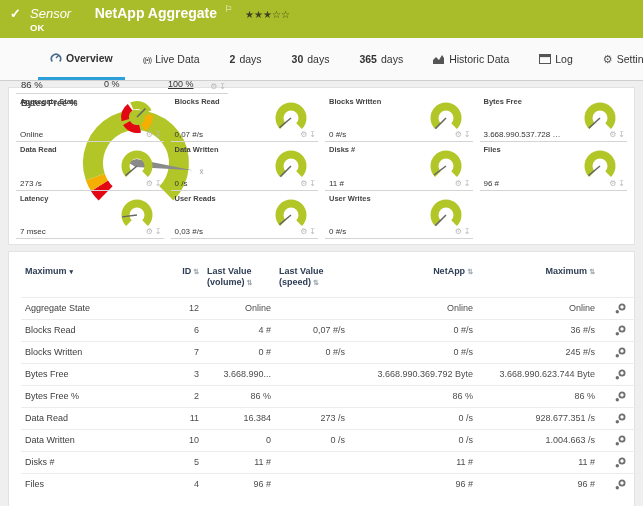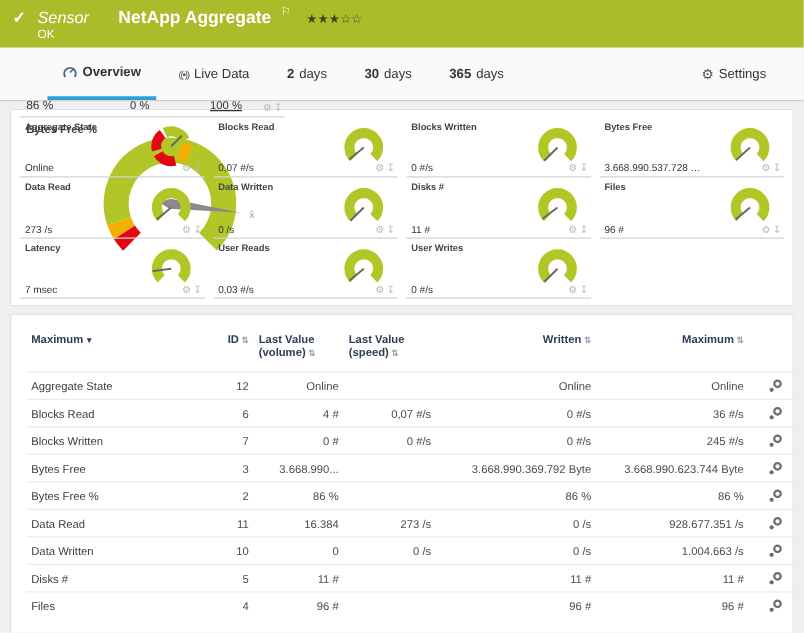--- a/index.html
+++ b/index.html
@@ -7,21 +7,21 @@
     font-family:"Liberation Sans", sans-serif; }
 
   
   .topbar { height:38px; background:#a9bc29; color:#fff; position:relative; }
   .topbar .check { position:absolute; left:10px; top:6px; font-size:13px; font-weight:bold; }
   .topbar .line1 { position:absolute; left:30px; top:4px; white-space:nowrap; }
   .topbar .sensor-word { font-style:italic; font-size:13px; margin-right:5px; }
   .topbar .sensor-title { font-weight:bold; font-size:14px;padding-left:14px; }
   .topbar .flag { font-size:9px; vertical-align:super; margin-left:3px; }
   .topbar .stars { font-size:10px; color:#3f4222; margin-left:8px; letter-spacing:0px; }
-  .topbar .status { position:absolute; left:30px; top:22px; font-size:9.5px; font-weight:normal; }
+  .topbar .status { position:absolute; left:30px; top:22px; font-size:9.5px; font-weight:bold; }
 
   
   .tabs { height:43px; background:#fafafa; border-bottom:1px solid #cfcfcf;
     display:flex; align-items:stretch; padding:0 12px 0 38px; }
   .tab { display:flex; align-items:center; gap:4px; padding:0 12px; font-size:10.5px;
     color:#333; cursor:pointer; white-space:nowrap; margin-right:6px; }
   .tab.active { border-bottom:3px solid #2da0da; font-weight:bold; }
   .tab .num { font-weight:bold; }
   .tab .txt-icon { font-size:8px; color:#555; letter-spacing:-1px; }
   .tab .gear-glyph { font-size:11px; color:#555; }
@@ -96,20 +96,33 @@
   <div class="tab">
     <span class="num">30</span>
     <span>days</span>
   </div>
   <div class="tab">
     <span class="num">365</span>
     <span>days</span>
   </div>
   <span class="tabs-spacer"></span>
   <div class="tab">
+    <svg width="12" height="11" viewBox="0 0 12 11">
+      <polygon points="0,10 0,6 3,3 6,6 9,1 11,4 11,10" fill="#555"></polygon>
+    </svg>
+    <span>Historic Data</span>
+  </div>
+  <div class="tab">
+    <svg width="12" height="10" viewBox="0 0 12 10">
+      <rect x="0.5" y="0.5" width="11" height="9" fill="none" stroke="#555"></rect>
+      <rect x="0.5" y="0.5" width="11" height="2.6" fill="#555"></rect>
+    </svg>
+    <span>Log</span>
+  </div>
+  <div class="tab">
     <span class="gear-glyph">⚙</span>
     <span>Settings</span>
   </div>
 </div>
 
 <div class="content">
 
   <div class="card overview-card">
     <div class="big-cell">
       <div class="glabel">Bytes Free %</div>
@@ -290,21 +303,21 @@
           </th>
           <th>
             <span>Last Value</span><br>
             <span>(volume)</span><span class="sort">⇅</span>
           </th>
           <th>
             <span>Last Value</span><br>
             <span>(speed)</span><span class="sort">⇅</span>
           </th>
           <th class="r">
-            <span>Written</span><span class="sort">⇅</span>
+            <span>NetApp</span><span class="sort">⇅</span>
           </th>
           <th class="r">
             <span>Maximum</span><span class="sort">⇅</span>
           </th>
           <th class="c"></th>
         </tr>
       </thead>
       <tbody id="channel-tbody">
           <tr>
             <td class="chan">Aggregate State</td>

